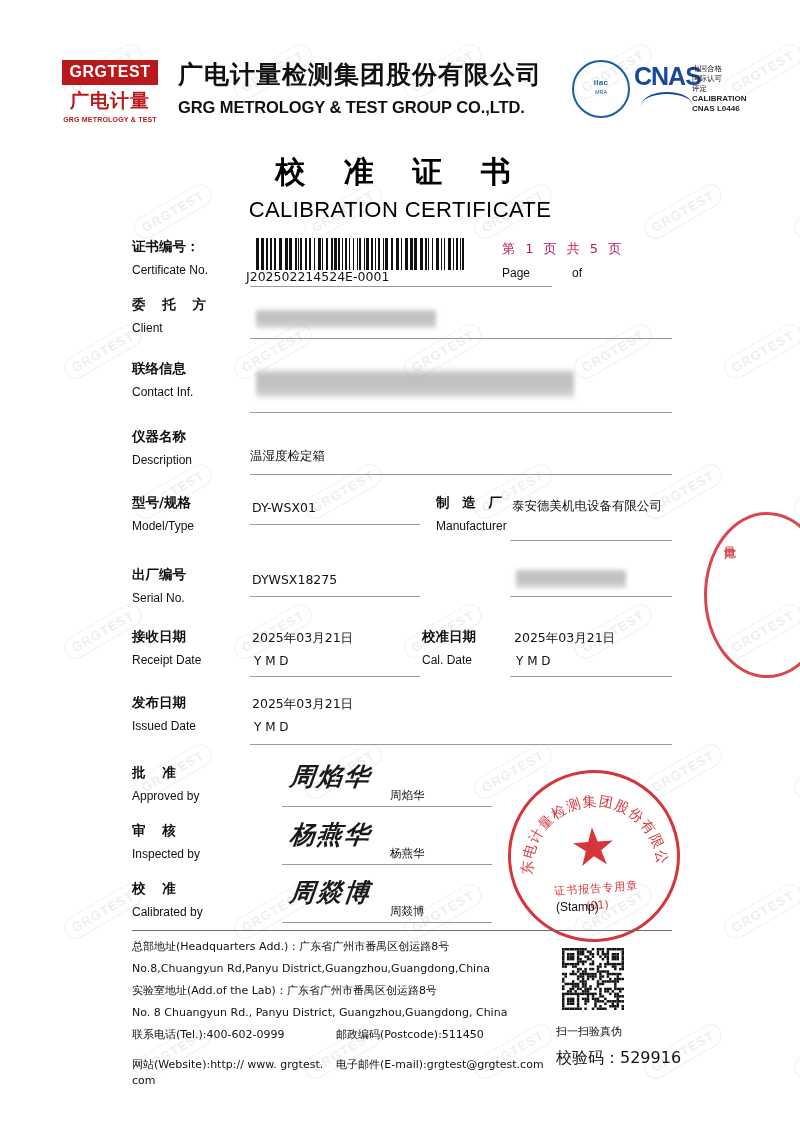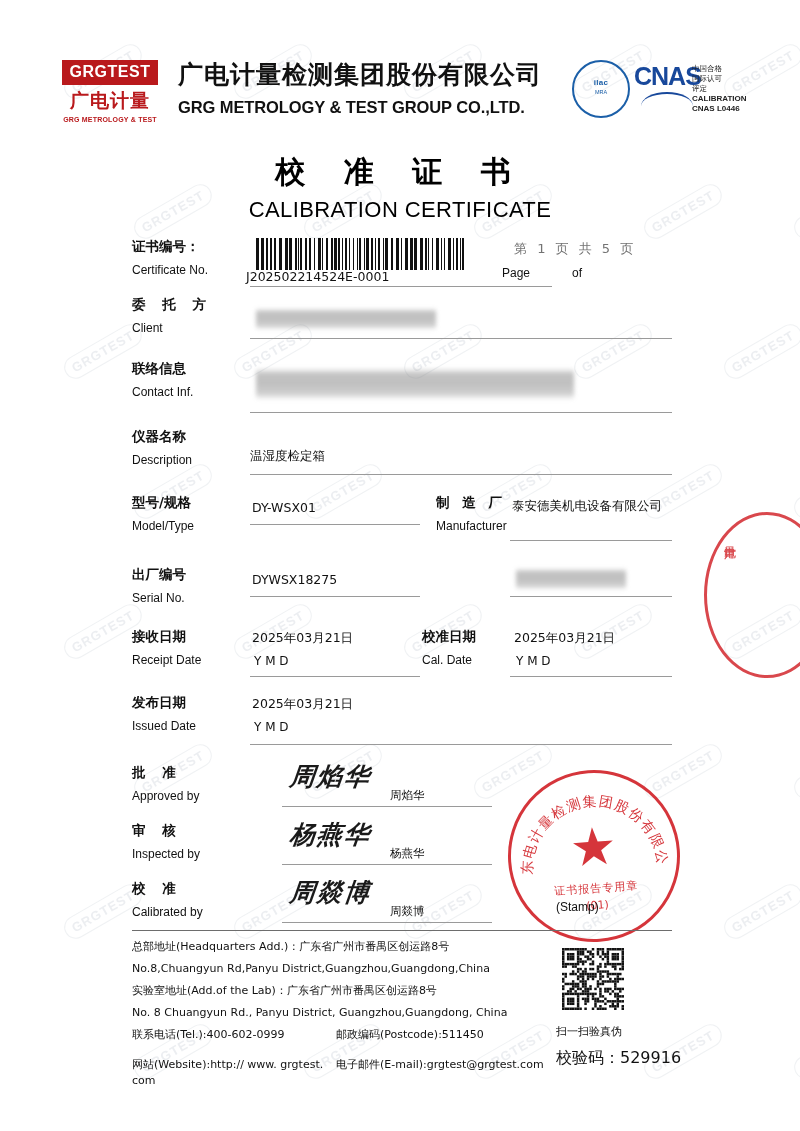--- a/index.html
+++ b/index.html
@@ -233,23 +233,22 @@
   .page-of {
     position: absolute;
     right: 0;
     top: 2px;
     width: 170px;
     text-align: left;
   }
   .page-of .r1 {
     font-family: "DejaVu Sans", sans-serif;
     font-size: 13px;
-    color: #737373;
+    color: #be185d;
     letter-spacing: 3px;
-    margin-left: 12px;
   }
   .page-of .r2 {
     font-size: 12px;
     color: #111;
     margin-top: 8px;
   }
   .page-of .r2 span.a { margin-right: 42px; }
 
   
   .sign {

